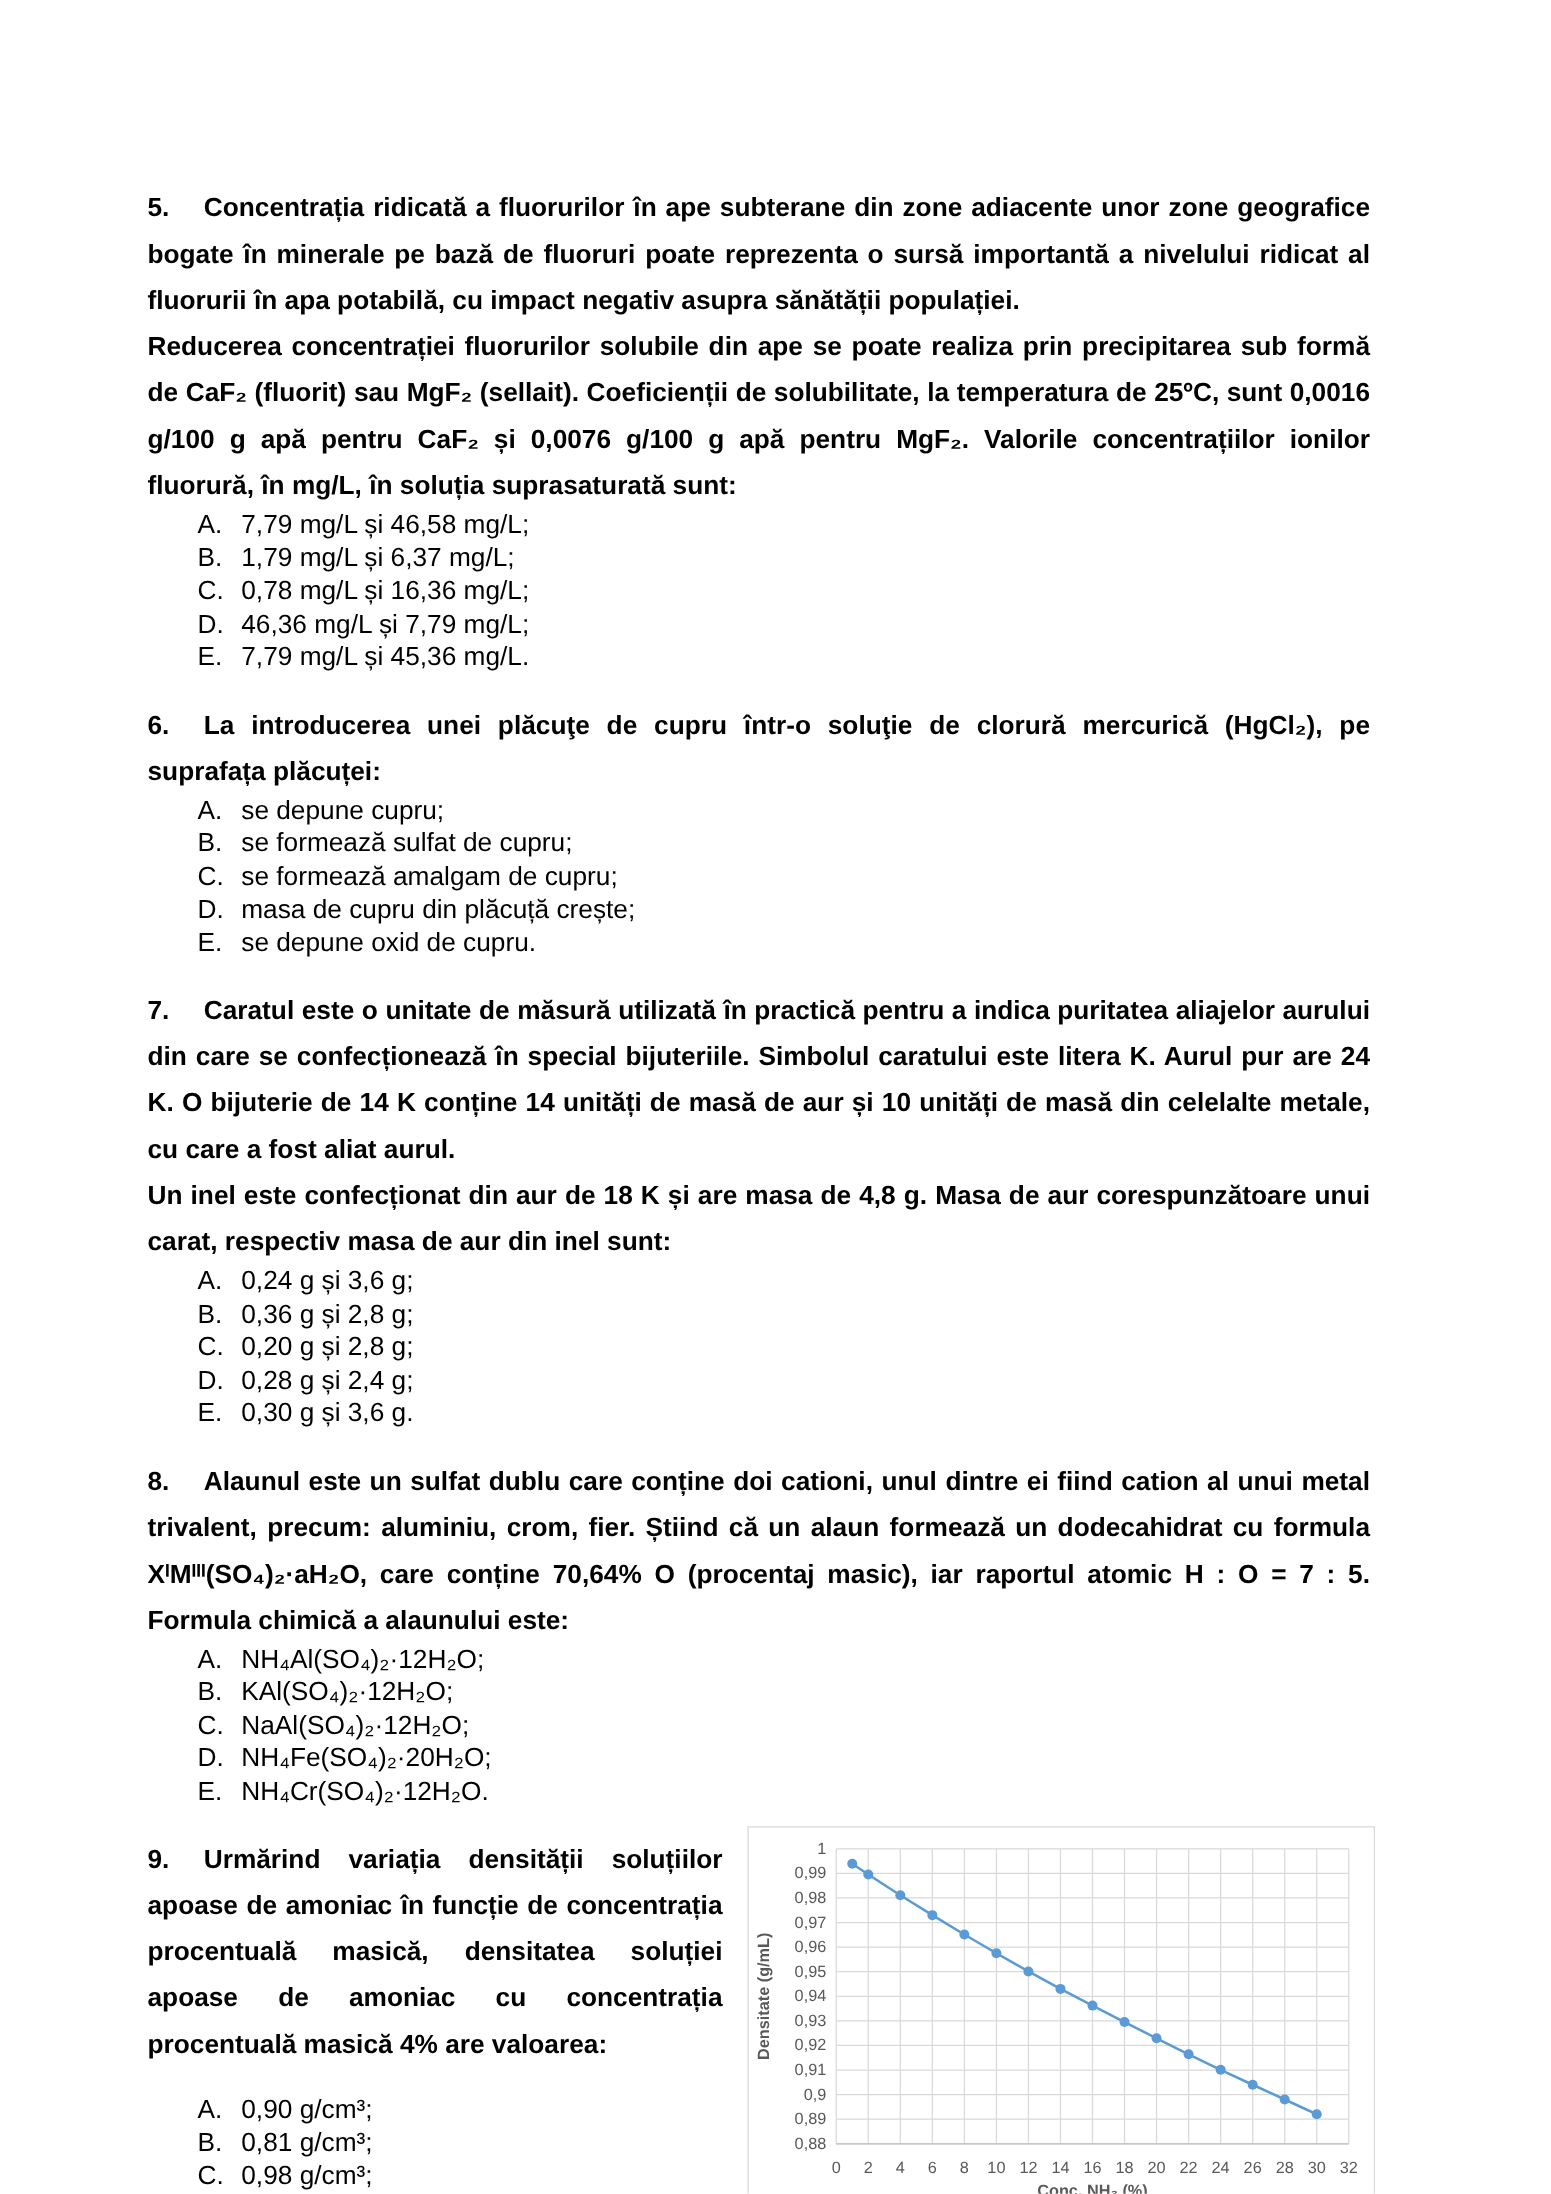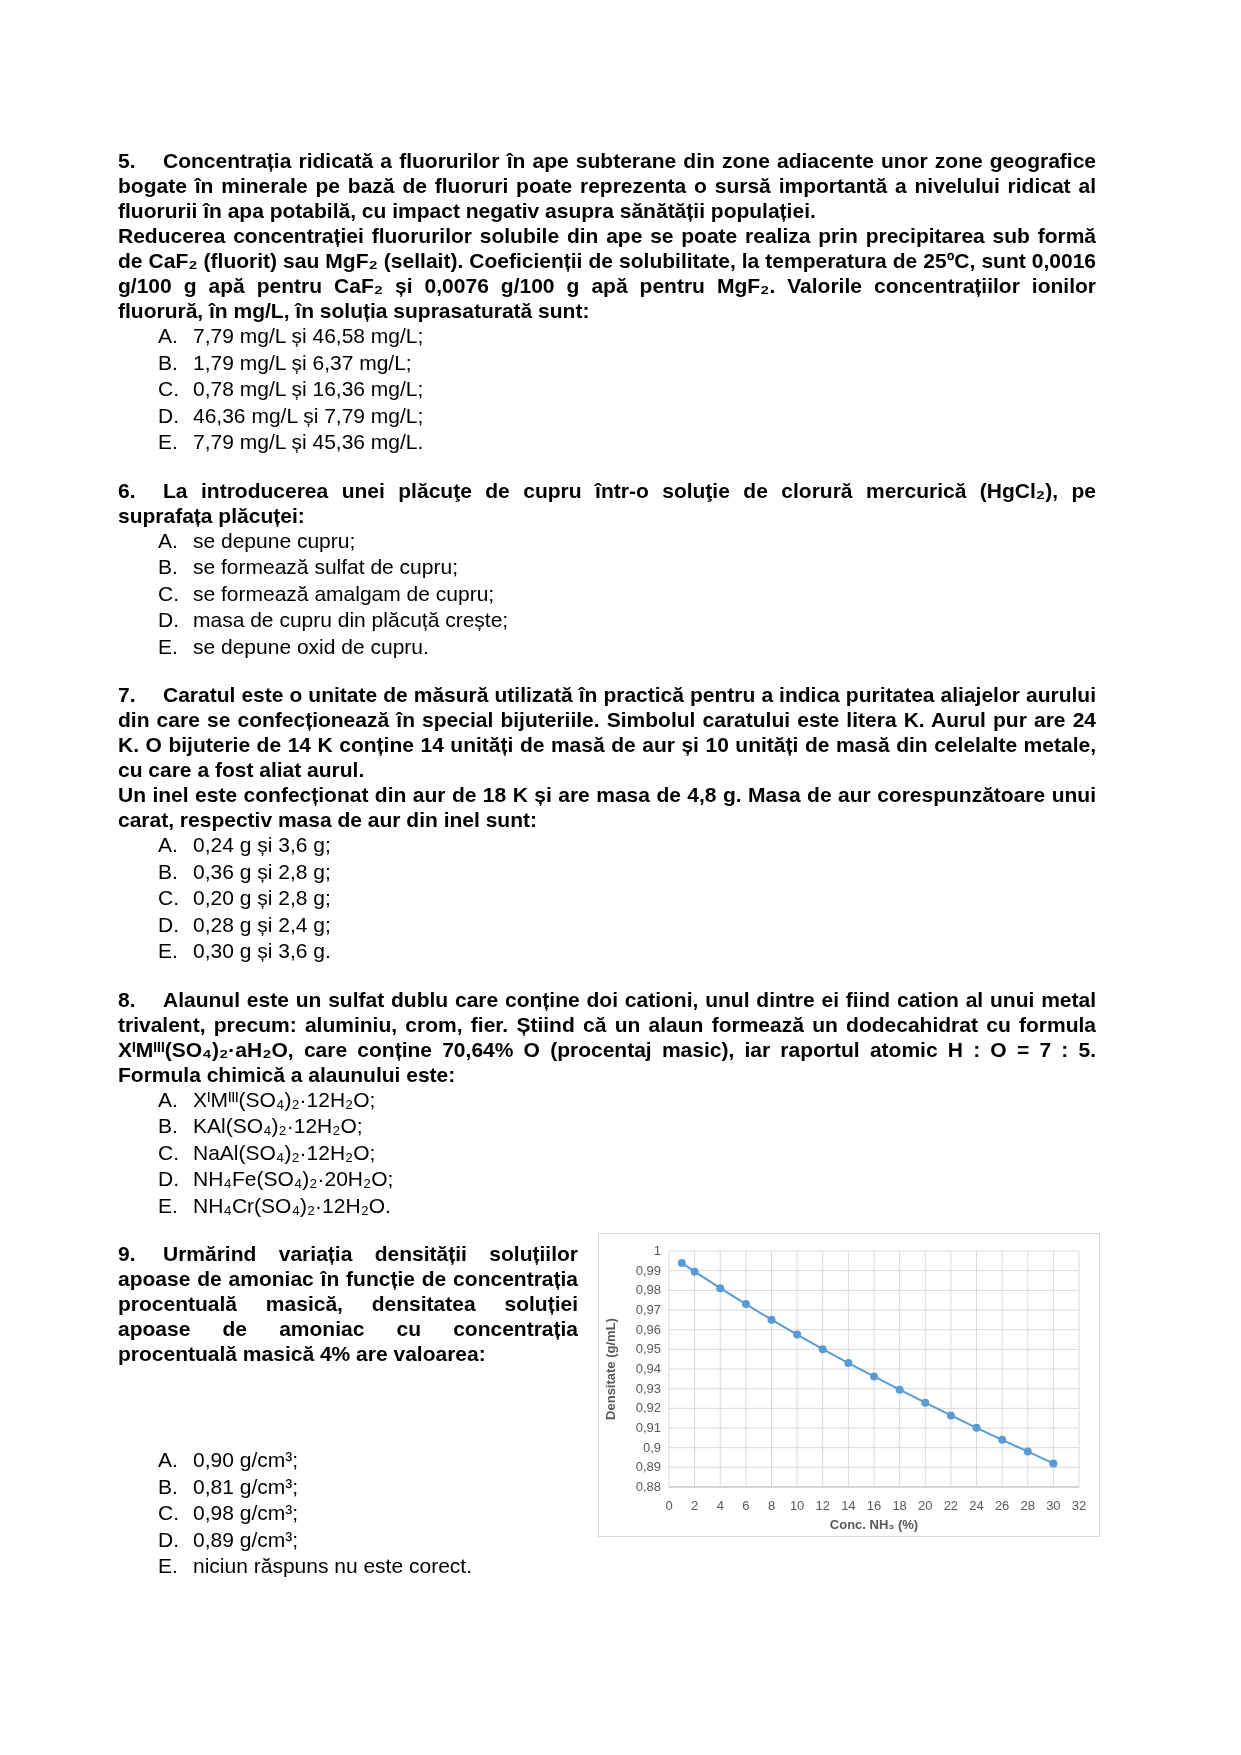--- a/index.html
+++ b/index.html
@@ -1,19 +1,19 @@
 <!DOCTYPE html>
 <html><head>
   <meta charset="utf-8">
   <style>
     html, body { margin:0; padding:0; background:#ffffff; }
     body { width:1241px; height:1755px; position:relative; font-family:"Liberation Sans", sans-serif; color:#000; }
     .page { position:absolute; left:118px; top:148px; width:978px; }
     .q { margin:0 0 22px 0; }
-    .stem { font-weight:bold; font-size:21px; line-height:25px; text-align:justify; }
+    .stem { font-weight:bold; font-size:21px; line-height:37px; text-align:justify; }
     .qnum { display:inline-block; width:45px; }
     .opts { list-style:none; margin:0; padding:0 0 0 40px; font-size:21px; line-height:26.5px; }
     .opts li { display:flex; }
     .opts .lt { display:inline-block; width:35px; }
     .q9 { position:relative; height:345px; }
     .q9 .stem { width:460px; }
     .q9 .opts { position:absolute; left:0; top:206px; }
     .chart { position:absolute; left:480px; top:-8px; width:500px; height:302px; border:1px solid #d9d9d9; background:#fff; }
     .chart svg { display:block; }
     .footer { position:absolute; left:118px; top:1634px; font-weight:bold; font-size:20px; line-height:25px; }
@@ -111,21 +111,21 @@
     </ul>
   </div>
 
   <div class="q">
     <div class="stem">
       <span class="qnum">8.</span><span>Alaunul este un sulfat dublu care conține doi cationi, unul dintre ei fiind cation al unui metal trivalent, precum: aluminiu, crom, fier. Știind că un alaun formează un dodecahidrat cu formula XᴵMᴵᴵᴵ(SO₄)₂·aH₂O, care conține 70,64% O (procentaj masic), iar raportul atomic H : O = 7 : 5. Formula chimică a alaunului este:</span>
     </div>
     <ul class="opts">
       <li>
           <span class="lt">A.</span>
-          <span>XᴵMᴵᴵᴵ(SO₄)₂·12H₂O;</span>
+          <span>NH₄Al(SO₄)₂·12H₂O;</span>
         </li>
       <li>
           <span class="lt">B.</span>
           <span>KAl(SO₄)₂·12H₂O;</span>
         </li>
       <li>
           <span class="lt">C.</span>
           <span>NaAl(SO₄)₂·12H₂O;</span>
         </li>
       <li>

